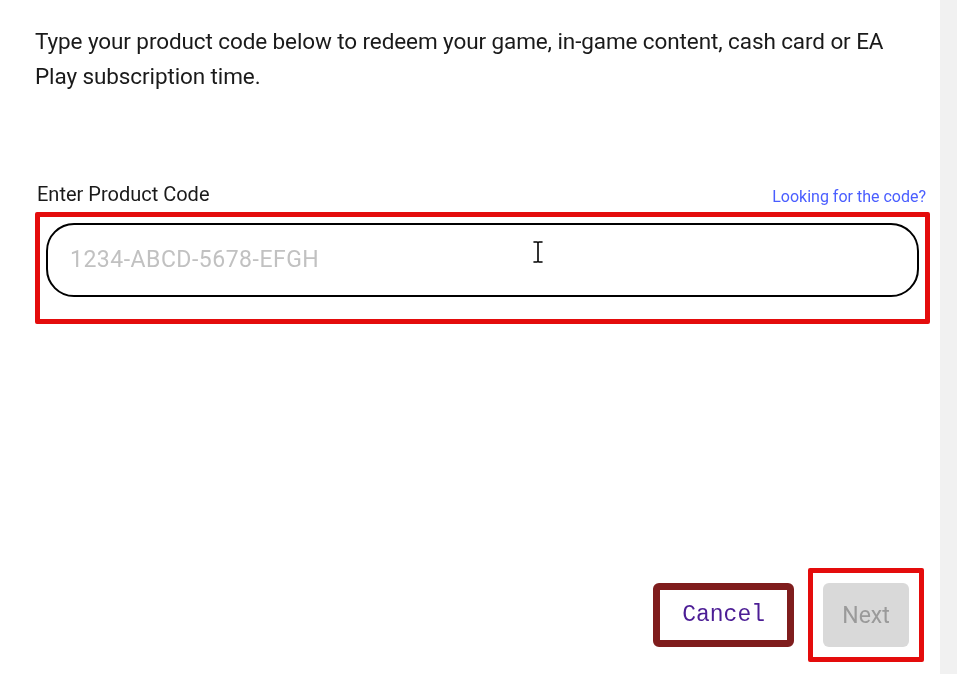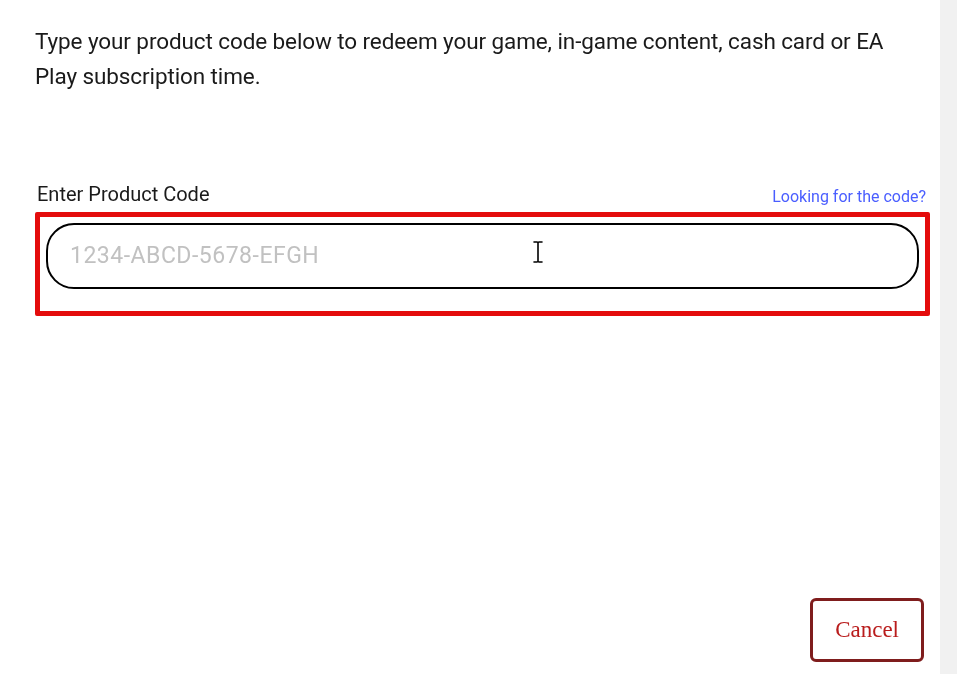--- a/index.html
+++ b/index.html
@@ -56,21 +56,21 @@
       text-decoration: none;
       cursor: pointer;
     }
     .input-highlight {
       border: 5px solid #e40c0c;
       padding: 6px 6px 22px 6px;
       border-radius: 2px;
     }
     .code-input {
       width: 100%;
-      height: 66px;
+      height: 74px;
       border: 2px solid #000000;
       border-radius: 28px;
       padding: 0 22px;
       font-size: 23px;
       font-family: inherit;
       color: #1a1a1a;
       outline: none;
       background: #ffffff;
     }
     .code-input::placeholder {
@@ -93,26 +93,26 @@
       position: absolute;
       bottom: 12px;
       right: 26px;
       display: flex;
       align-items: center;
       gap: 14px;
     }
     .cancel-btn {
       height: 64px;
       padding: 0 22px;
-      border: 3px solid #7f1d1d;
+      border: 7px solid #7f1d1d;
       border-radius: 6px;
       background: #ffffff;
       font-size: 23px;
-      color: #b91c1c;
-      font-family: Liberation Serif, serif;
+      color: #4c1d95;
+      font-family: Liberation Mono, monospace;
       cursor: pointer;
     }
     .next-highlight {
       border: 5px solid #e40c0c;
       padding: 10px;
       border-radius: 2px;
       display: inline-block;
     }
     .next-btn {
       height: 64px;
@@ -145,16 +145,19 @@
   </div>
 
   <div class="text-cursor">
     <svg viewBox="0 0 14 22">
       <path d="M3 1 L6 1 Q7 1 7 2 L7 20 Q7 21 6 21 L3 21 M11 1 L8 1 Q7 1 7 2 L7 20 Q7 21 8 21 L11 21" stroke="#000" stroke-width="1.6" fill="none" stroke-linecap="round"></path>
     </svg>
   </div>
 
   <div class="button-row">
     <button class="cancel-btn">Cancel</button>
+    <div class="next-highlight">
+      <button class="next-btn" disabled="">Next</button>
+    </div>
   </div>
 </div>
 
 <div class="scrollbar-track"></div>
 
 </body></html>

